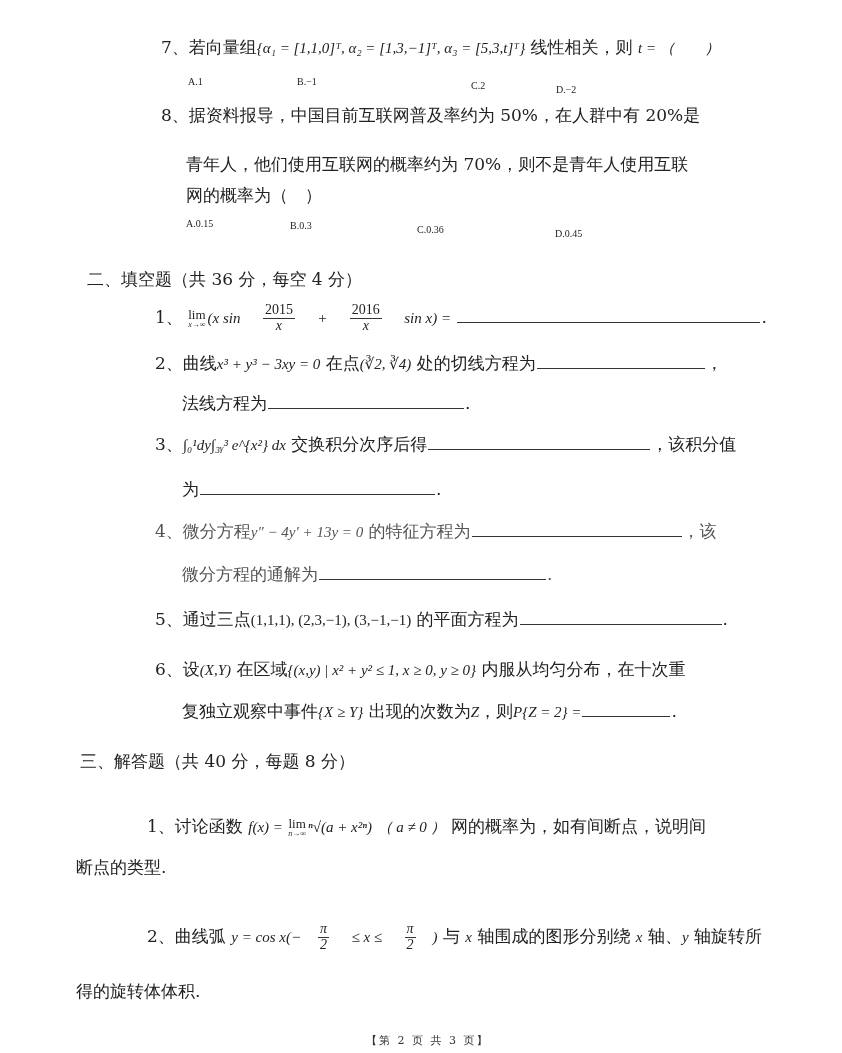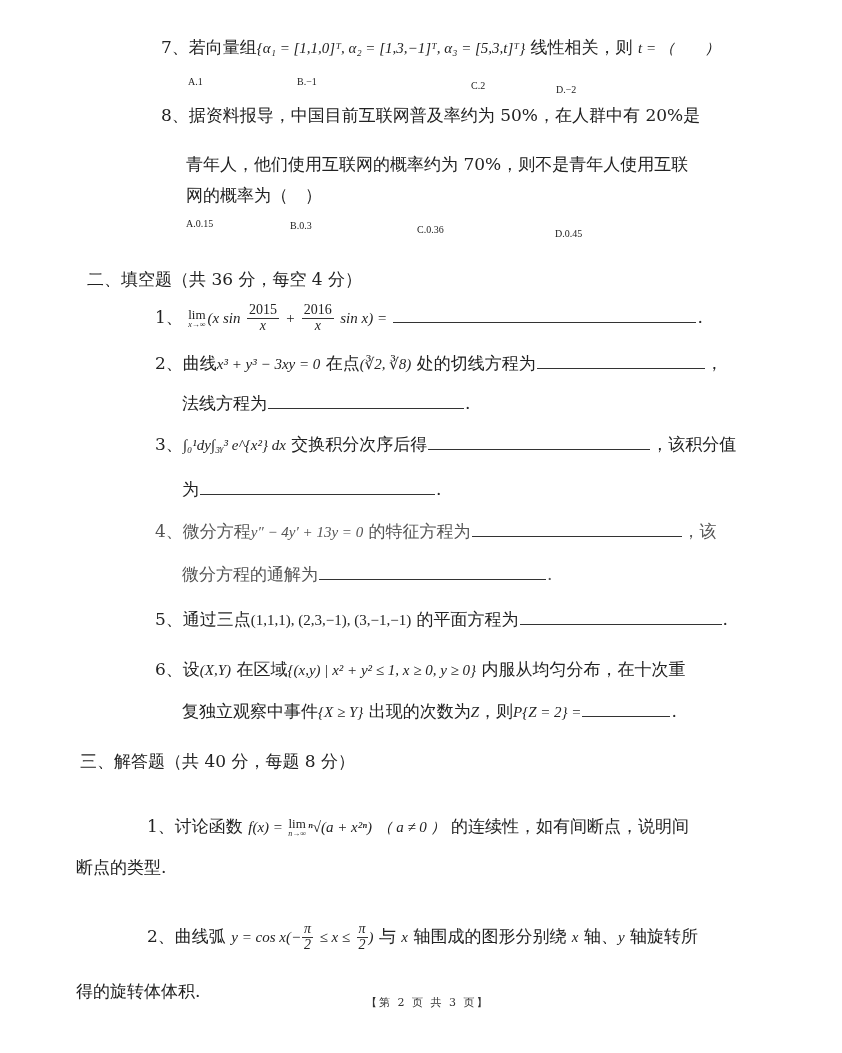--- a/index.html
+++ b/index.html
@@ -7,21 +7,21 @@
     width: 842px; height: 1053px; position: relative; overflow: hidden;
     font-family: "DejaVu Serif", "Liberation Serif", serif;
     color: #222;
     font-size: 17px;
   }
   .abs { position: absolute; white-space: nowrap; }
   .math { font-family: "Liberation Serif", "DejaVu Serif", serif; font-style: italic; font-size: 15px; }
   .rm { font-style: normal; }
   .opt { font-family: "Liberation Serif", serif; font-size: 10px; }
   .blank { display: inline-block; border-bottom: 1px solid #333; height: 1px; vertical-align: baseline; margin: 0 1px; }
-  .frac { display: inline-block; vertical-align: middle; text-align: center; font-size: 14px; line-height: 1.05; margin: 0 1px; }
+  .frac { display: inline-block; vertical-align: middle; text-align: center; font-size: 14px; line-height: 1.05; margin: 0 17px; }
   .frac .num { display: block; border-bottom: 1px solid #333; padding: 0 2px; }
   .frac .den { display: block; font-style: italic; }
   .lim { display: inline-block; vertical-align: middle; text-align: center; line-height: 0.9; margin-right: 2px; }
   .lim .l1 { display: block; font-style: normal; font-size: 13px; }
   .lim .l2 { display: block; font-size: 8px; font-style: italic; }
   .light { color: #555; }
   .footer { font-size: 11px; color: #333; letter-spacing: 2px; }
 </style>
 </head>
 <body>
@@ -53,21 +53,21 @@
   <span class="math lim"><span class="l1">lim</span><span class="l2">x→∞</span></span><span class="math">(x sin</span>
   <span class="frac math rm"><span class="num">2015</span><span class="den">x</span></span>
   <span class="math">+</span>
   <span class="frac math rm"><span class="num">2016</span><span class="den">x</span></span>
   <span class="math">sin x) =</span>
   <span class="blank" style="width:303px;"></span><span>.</span>
 </div>
 
 <div class="abs" style="left:155px; top:352px;">
   <span>2、</span><span>曲线</span><span class="math">x³ + y³ − 3xy = 0</span>
-  <span>在点</span><span class="math">(∛2, ∛8)</span>
+  <span>在点</span><span class="math">(∛2, ∛4)</span>
   <span>处的切线方程为</span><span class="blank" style="width:168px;"></span><span>，</span>
 </div>
 <div class="abs" style="left:182px; top:392px;">
   <span>法线方程为</span><span class="blank" style="width:196px;"></span><span>.</span>
 </div>
 
 <div class="abs" style="left:155px; top:433px;">
   <span>3、</span><span class="math">∫₀¹dy∫₃ᵧ³ e^{x²} dx</span>
   <span>交换积分次序后得</span><span class="blank" style="width:222px;"></span><span>，该积分值</span>
 </div>
@@ -98,31 +98,31 @@
   <span>出现的次数为</span><span class="math">Z</span><span>，则</span><span class="math">P{Z = 2} =</span><span class="blank" style="width:88px;"></span><span>.</span>
 </div>
 
 <div class="abs" style="left:80px; top:750px;">三、解答题（共 40 分，每题 8 分）</div>
 
 <div class="abs" style="left:147px; top:806px; line-height:40px;">
   <span>1、</span><span>讨论函数</span>
   <span class="math">f(x) =</span>
   <span class="math lim"><span class="l1">lim</span><span class="l2">n→∞</span></span><span class="math">ⁿ√(a + x²ⁿ)</span>
   <span class="math">（ a ≠ 0 ）</span>
-  <span>的连续性，如有间断点，说明间</span>
+  <span>网的概率为，如有间断点，说明间</span>
 </div>
 <div class="abs" style="left:76px; top:856px;">断点的类型.</div>
 
 <div class="abs" style="left:147px; top:912px; line-height:48px;">
   <span>2、</span><span>曲线弧</span>
   <span class="math">y = cos x(−</span><span class="frac math"><span class="num">π</span><span class="den rm">2</span></span>
   <span class="math">≤ x ≤</span>
   <span class="frac math"><span class="num">π</span><span class="den rm">2</span></span><span class="math">)</span>
   <span>与</span>
   <span class="math">x</span>
   <span>轴围成的图形分别绕</span>
   <span class="math">x</span>
   <span>轴、</span><span class="math">y</span>
   <span>轴旋转所</span>
 </div>
 <div class="abs" style="left:76px; top:980px;">得的旋转体体积.</div>
 
-<div class="abs footer" style="left:366px; top:995px;">【第 2 页 共 3 页】</div>
+<div class="abs footer" style="left:366px; top:1033px;">【第 2 页 共 3 页】</div>
 
 </body></html>

